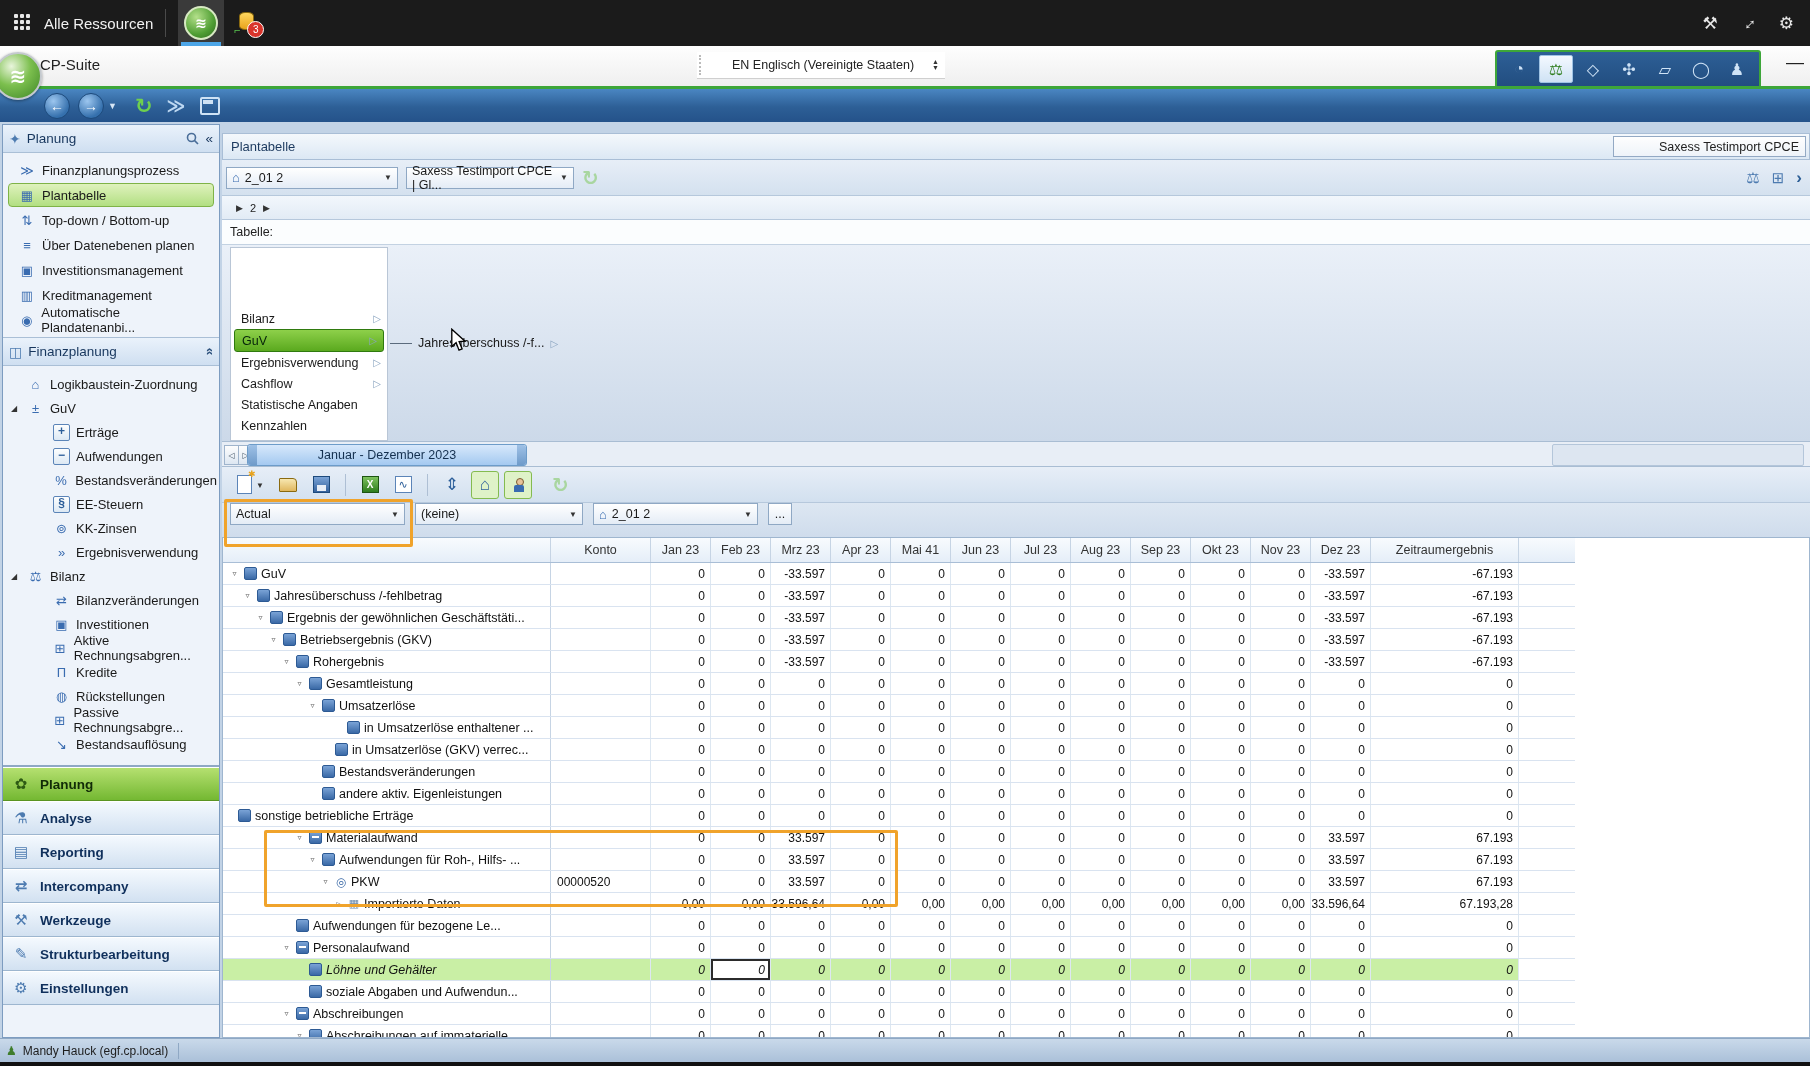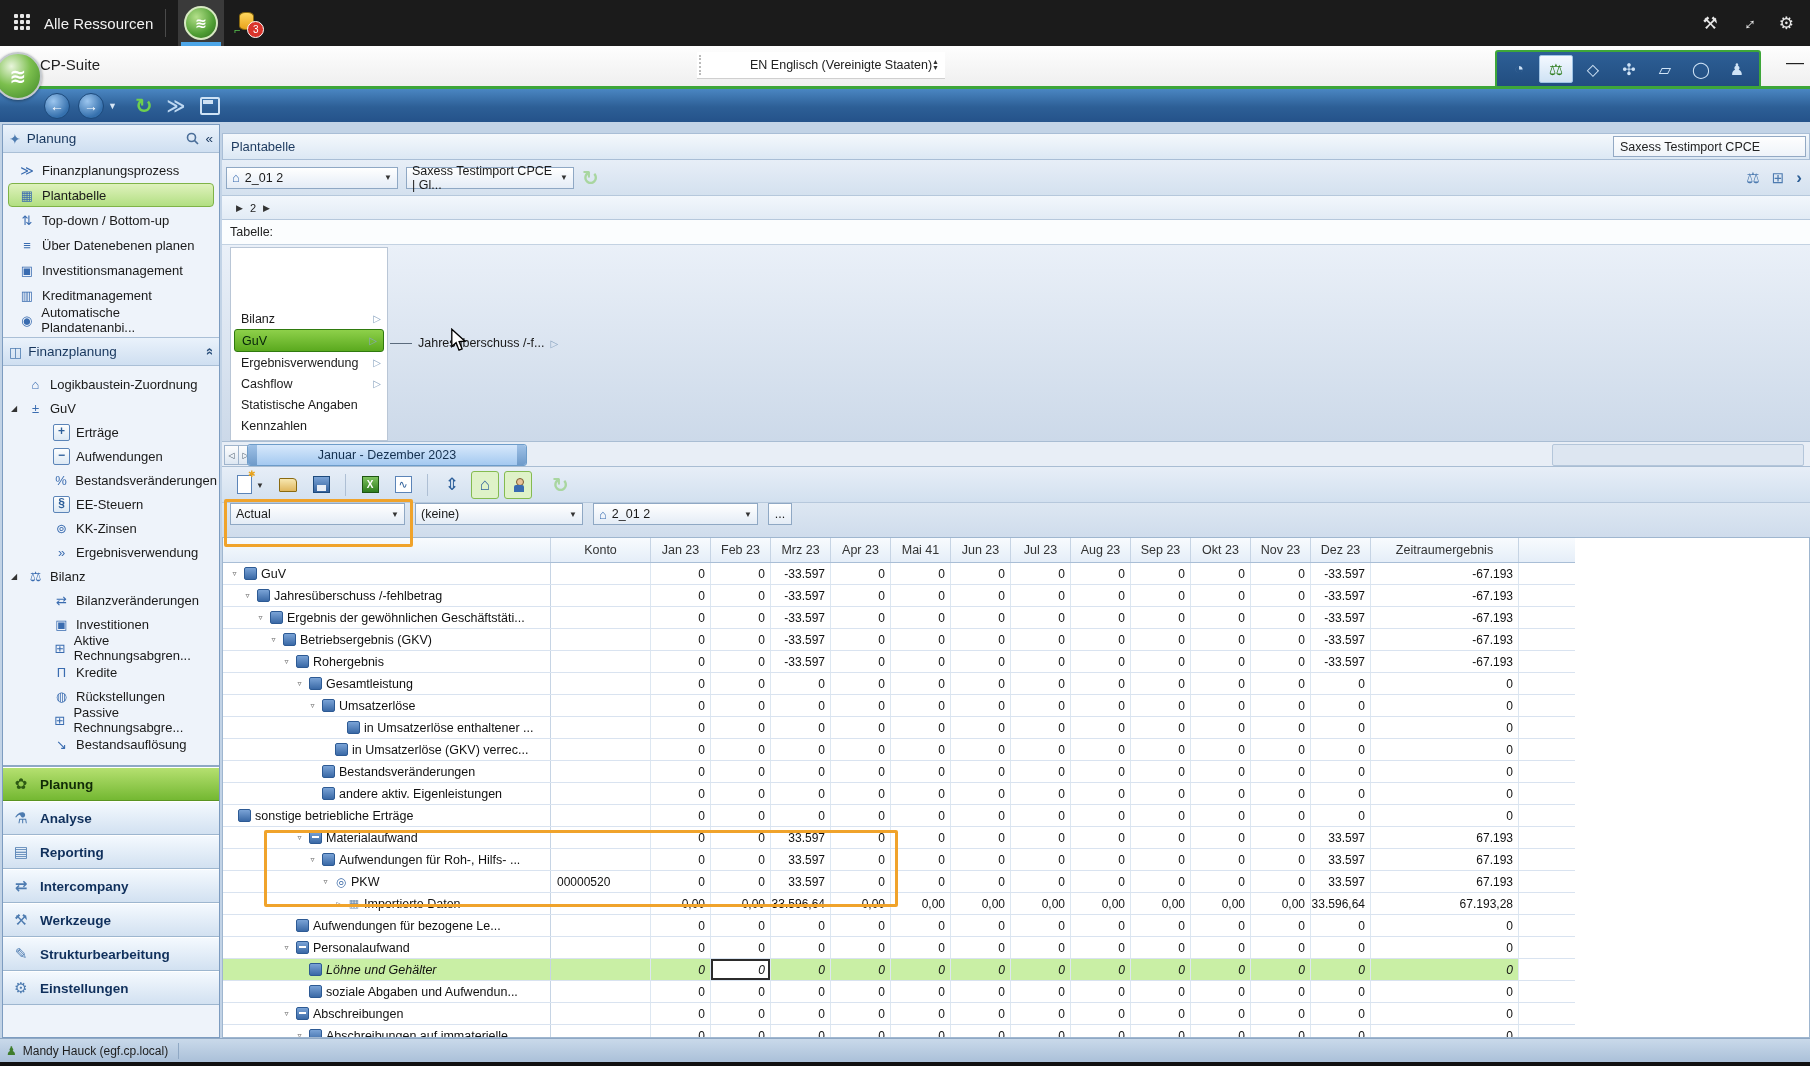--- a/index.html
+++ b/index.html
@@ -21,21 +21,21 @@
   .db-cyl{position:absolute;left:3px;top:0;width:13px;height:16px;background:linear-gradient(#ffd75e,#e8a31c);border-radius:6px/4px;border:1px solid #8a6a10;}
   .db-arr{position:absolute;left:-2px;bottom:-2px;color:#57c24e;font-size:11px;font-weight:bold;}
   .badge{position:absolute;right:-6px;bottom:-4px;background:#d9342b;border:1px solid #fff;color:#fff;border-radius:50%;width:15px;height:15px;font-size:10px;display:flex;align-items:center;justify-content:center;}
   #topbar-right{margin-left:auto;display:flex;align-items:center;gap:22px;padding-right:16px;font-size:17px;color:#e8e8e8;}
   .rot45{display:inline-block;transform:rotate(-45deg);}
   
   #titlebar{left:0;top:46px;width:1810px;height:40px;background:linear-gradient(#fefefe,#efefef);border-bottom:1px solid #d9d9d9;}
   #app-title{left:40px;top:56px;font-size:15px;color:#222;}
   #lang-box{left:697px;top:52px;width:248px;height:26px;background:#fff;border-bottom:1px solid #cfcfcf;display:flex;align-items:center;}
   #lang-box .grip{width:5px;height:20px;margin:0 8px 0 2px;border-left:2px dotted #bbb;}
-  #lang-box .lbl{flex:1;text-align:right;font-size:12.5px;color:#222;}
+  #lang-box .lbl{flex:1;text-align:center;font-size:12.5px;color:#222;}
   #lang-box .spin{display:flex;flex-direction:column;font-size:7px;line-height:6px;color:#333;margin-right:6px;}
   #mod-strip{left:1495px;top:50px;height:34px;display:flex;align-items:center;gap:4px;padding:0 6px;background:linear-gradient(#2d5f96,#224e80);border:2px solid #3da639;border-radius:3px 3px 0 0;}
   .mod-ico{width:32px;height:26px;display:flex;align-items:center;justify-content:center;font-size:16px;color:#cfe3f6;border-radius:2px;}
   .mod-ico.active{background:linear-gradient(#f4f9ff,#cfe2f4);color:#2e7d1d;border:1px solid #9fc3e4;}
   #win-min{left:1786px;top:52px;font-size:18px;color:#222;}
   
   #greenline{left:0;top:86px;width:1810px;height:3px;background:#3da639;}
   #navbar{left:0;top:89px;width:1810px;height:33px;background:linear-gradient(#4a86c2,#2d5f96 55%,#24528a);display:flex;align-items:center;gap:8px;padding-left:44px;box-sizing:border-box;}
   .nav-circ{width:24px;height:24px;border-radius:50%;background:radial-gradient(circle at 35% 30%,#9cc6ef,#3570ad 70%);border:1px solid #1d4a7c;color:#fff;display:flex;align-items:center;justify-content:center;font-size:14px;}
   .nav-car{color:#d7e6f5;font-size:9px;margin-left:-4px;}
@@ -66,21 +66,21 @@
   .n-btn .n-ico{width:20px;text-align:center;font-size:15px;color:#4d7bb0;}
   .n-btn.active{background:linear-gradient(#b5e070,#74b832);border-bottom-color:#5a9421;color:#112b07;}
   .n-btn.active .n-ico{color:#2e5b14;}
   
   #statusbar{left:0;top:1038px;width:1810px;height:24px;background:linear-gradient(#c9d9ea,#a9bfd8);border-top:1px solid #8fa8c4;display:flex;align-items:center;font-size:12px;color:#1d1d1d;}
   #statusbar .u-ico{margin:0 6px 0 6px;color:#3f7d2c;font-size:12px;}
   #statusbar .div{width:1px;height:16px;background:#8fa8c4;margin-left:10px;}
   #blackstrip{left:0;top:1062px;width:1810px;height:4px;background:#111;}
   
   .ph{left:222px;top:133px;width:1588px;height:27px;background:linear-gradient(#f4f8fc,#dce8f4);border:1px solid #a9bed6;box-sizing:border-box;display:flex;align-items:center;font-size:13px;color:#1d3a5f;padding:0 8px;}
-  #proj-field{left:1613px;top:136px;width:193px;height:21px;background:linear-gradient(#fefefe,#eef3f9);border:1px solid #93a9c4;box-sizing:border-box;font-size:12.5px;color:#222;display:flex;align-items:center;padding:0 6px;}
+  #proj-field{left:1613px;top:136px;width:193px;height:21px;background:linear-gradient(#fefefe,#eef3f9);border:1px solid #93a9c4;box-sizing:border-box;font-size:12.5px;color:#222;display:flex;align-items:center;padding:0 6px;justify-content:flex-end;}
   #toolbar1{left:222px;top:160px;width:1588px;height:36px;background:linear-gradient(#e7eef7,#d4e1ef);border-bottom:1px solid #b6c8dc;box-sizing:border-box;display:flex;align-items:center;gap:8px;padding:0 4px;}
   .combo{height:22px;background:linear-gradient(#ffffff,#e4ecf6);border:1px solid #8fa8c4;display:flex;align-items:center;font-size:12.5px;color:#1a1a1a;padding:0 5px;box-sizing:border-box;}
   .combo .caret{margin-left:auto;font-size:8px;color:#333;padding-left:6px;}
   .combo .house{color:#3a6cb0;margin-right:5px;font-size:13px;}
   .ref-ico{font-size:20px;font-weight:bold;color:#a9d6a0;}
   #tb1-right{margin-left:auto;display:flex;align-items:center;gap:12px;color:#4d7bb0;font-size:15px;padding-right:4px;}
   #tb1-right .chev{color:#2d5f96;font-weight:bold;font-size:17px;}
   #breadcrumb{left:222px;top:196px;width:1588px;height:24px;background:linear-gradient(#f2f7fc,#e2ebf5);border-bottom:1px solid #b6c8dc;box-sizing:border-box;display:flex;align-items:center;font-size:11px;color:#222;gap:7px;padding-left:14px;}
   #breadcrumb .tri{font-size:9px;color:#333;}
   #tabelle-row{left:222px;top:220px;width:1588px;height:25px;background:#fbfdfe;border-bottom:1px solid #c3d2e2;box-sizing:border-box;display:flex;align-items:center;font-size:12.5px;color:#222;padding-left:8px;}

